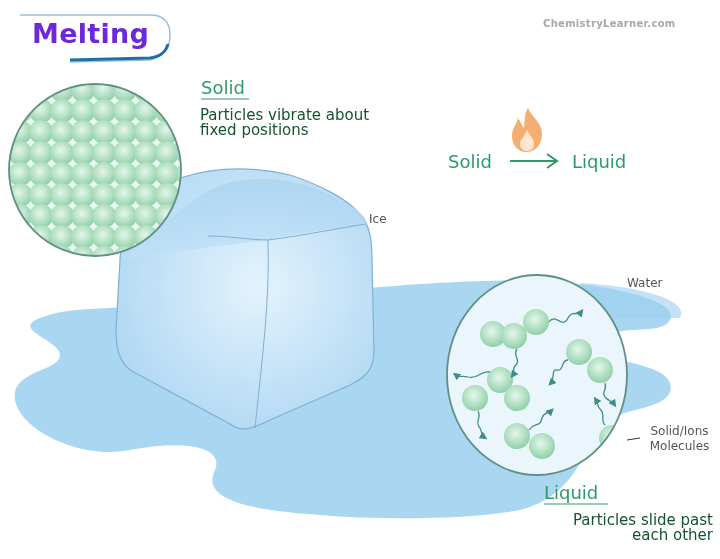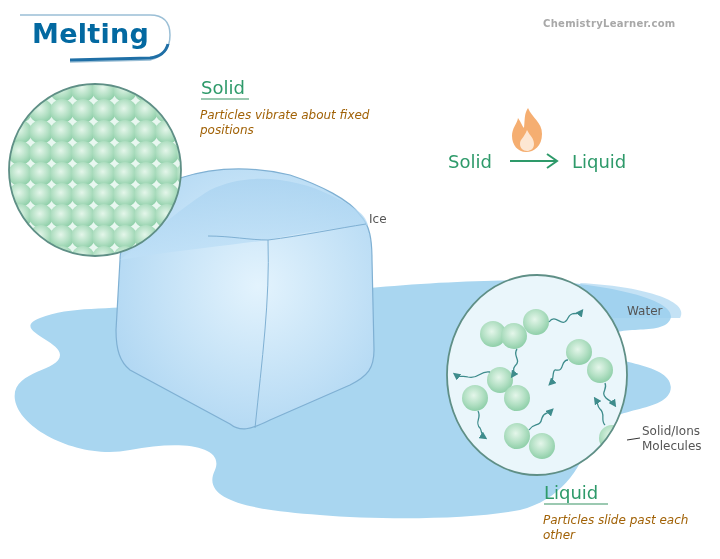--- a/index.html
+++ b/index.html
@@ -1,28 +1,28 @@
 <!DOCTYPE html>
 <html><head>
 <meta charset="utf-8">
 <style>
   html,body{margin:0;padding:0;background:#fff;}
   body{width:720px;height:559px;position:relative;overflow:hidden;font-family:"DejaVu Sans","Liberation Sans",sans-serif;}
   .abs{position:absolute;}
   svg.scene{position:absolute;left:0;top:0;}
-  .title{left:32px;top:18px;font-size:27px;font-weight:bold;color:#0369a1;letter-spacing:0.3px;}
+  .title{left:32px;top:18px;font-size:27px;font-weight:bold;color:#6d28d9;letter-spacing:0.3px;}
   .site{left:543px;top:18px;font-size:10px;font-weight:bold;color:#a8a8a8;letter-spacing:0.3px;}
   .heading{font-size:18px;color:#2e9a6a;}
-  .desc{font-size:12px;color:#a16207;line-height:15px;font-style:italic;}
+  .desc{font-size:15px;color:#14532d;line-height:15px;}
   .solid-head{left:201px;top:77px;}
   .solid-desc{left:200px;top:108px;width:180px;}
   .liquid-head{left:544px;top:482px;}
-  .liquid-desc{left:543px;top:513px;width:170px;}
+  .liquid-desc{left:543px;top:513px;width:170px;text-align:right;}
   .underline{height:2px;background:#9bc9b1;}
-  .lbl{font-size:12px;color:#555;}
+  .lbl{font-size:12px;color:#555;text-align:center;}
   .eq{font-size:18px;color:#2e9a6a;}
 </style>
 </head>
 <body>
 
 <svg class="scene" width="720" height="559" viewBox="0 0 720 559">
   <defs>
     <radialGradient id="ball" cx="45%" cy="40%" r="60%">
       <stop offset="0%" stop-color="#e4f6ea"></stop>
       <stop offset="60%" stop-color="#b3e0c4"></stop>
@@ -203,14 +203,14 @@
 <div class="abs heading liquid-head">
   <div>Liquid</div>
   <div class="underline" style="width:64px;"></div>
 </div>
 <div class="abs desc liquid-desc">Particles slide past each other</div>
 
 <div class="abs eq" style="left:448px;top:151px;">Solid</div>
 <div class="abs eq" style="left:572px;top:151px;">Liquid</div>
 
 <div class="abs lbl" style="left:369px;top:212px;">Ice</div>
-<div class="abs lbl" style="left:627px;top:276px;margin-top:28px;">Water</div>
+<div class="abs lbl" style="left:627px;top:276px;">Water</div>
 <div class="abs lbl" style="left:642px;top:424px;width:75px;line-height:15px;">Solid/Ions Molecules</div>
 
 </body></html>

